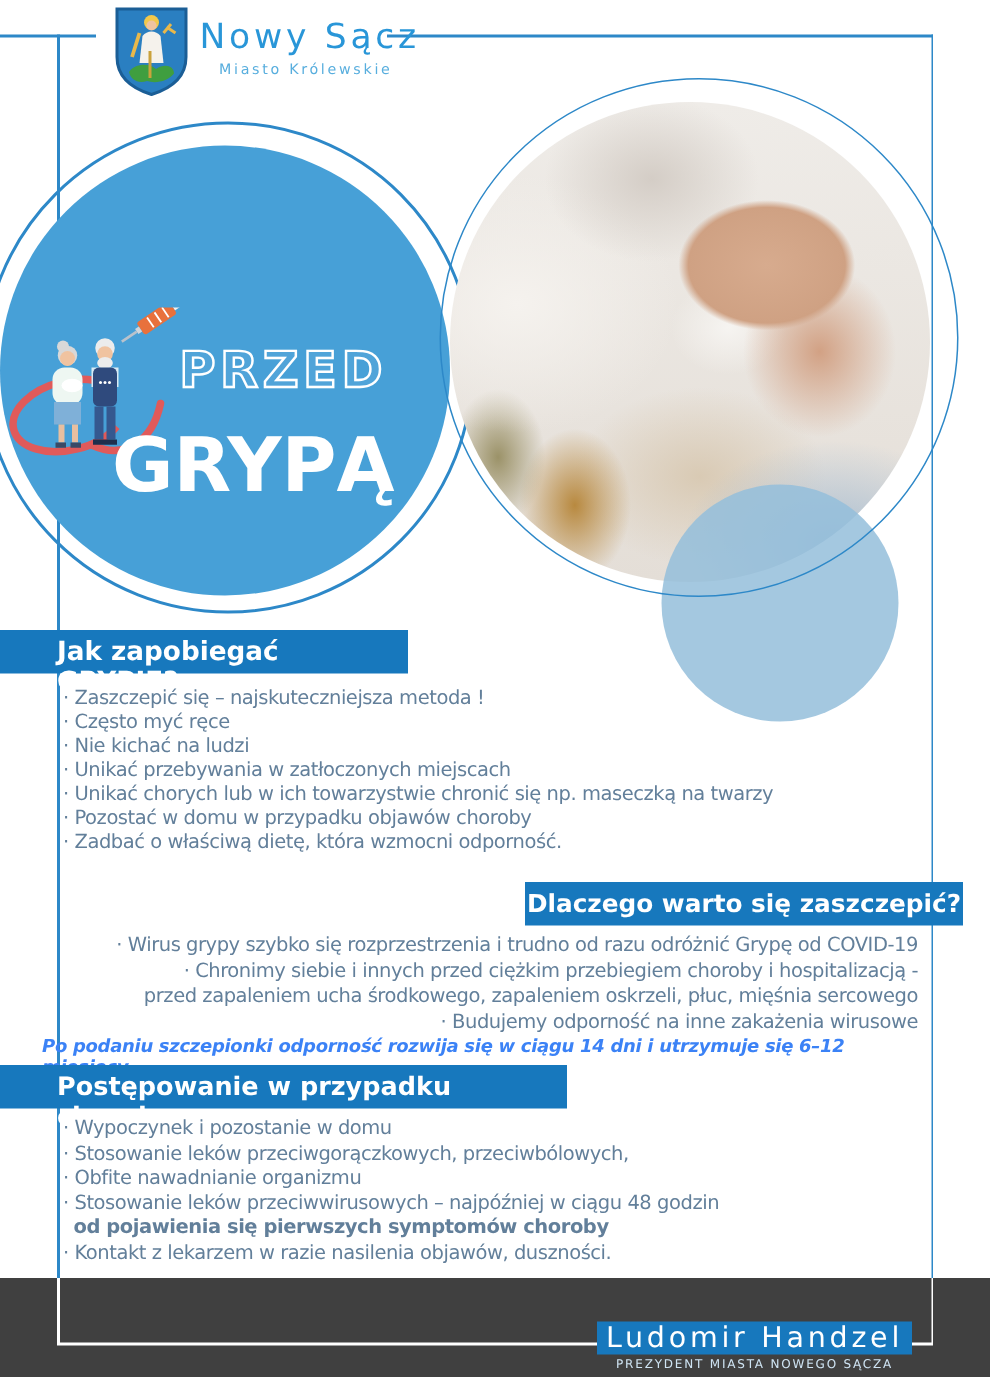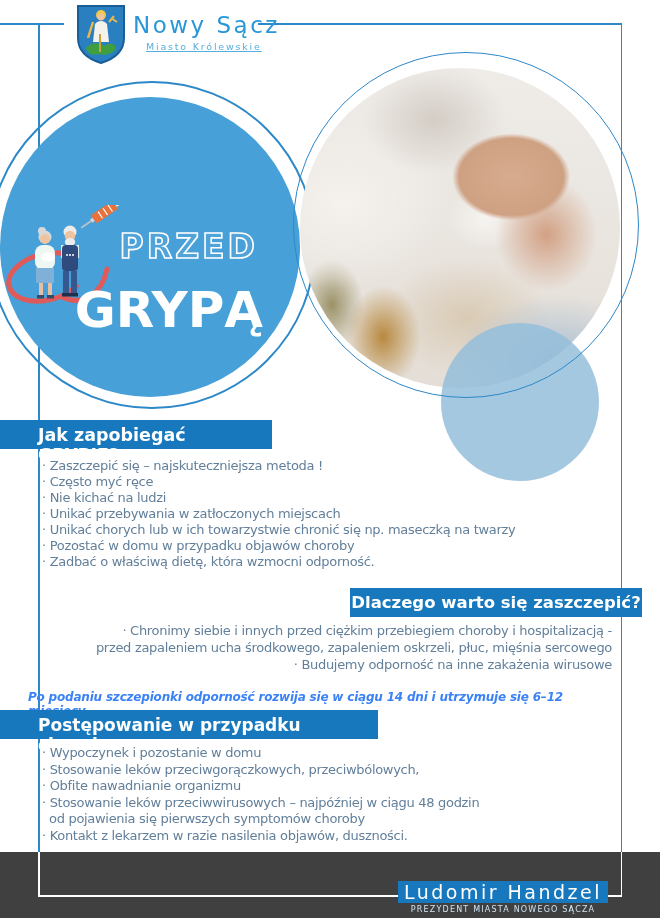--- a/index.html
+++ b/index.html
@@ -4,21 +4,21 @@
 <style>
   html,body{margin:0;padding:0;background:#fff;}
   .poster{position:relative;width:660px;height:918px;background:#ffffff;overflow:hidden;
           font-family:"DejaVu Sans","Liberation Sans",sans-serif;}
   
   .rule{position:absolute;background:#2d88c8;}
   .crest{position:absolute;left:76px;top:4px;width:50px;height:60px;}
   .city-name{position:absolute;left:133px;top:12px;width:180px;font-size:23px;letter-spacing:2.5px;
              color:#2996d8;font-weight:400;}
   .city-sub{position:absolute;left:146px;top:41px;width:160px;font-size:9.5px;letter-spacing:1.8px;
-            color:#58aede;text-decoration:underline;}
+            color:#58aede;}
   
   .outline-circle{position:absolute;border:2px solid #2d88c8;border-radius:50%;background:transparent;}
   .blue-circle{position:absolute;left:0px;top:97px;width:300px;height:300px;border-radius:50%;
                background:#47a0d7;z-index:3;}
   .photo-circle{position:absolute;left:300px;top:68px;width:320px;height:320px;border-radius:50%;
                 overflow:hidden;z-index:2;
                 background-color:#ece7e1;
                 background-image:
                  radial-gradient(95px 70px at 66% 34%,#d7ab8e 0%,#cfa183 55%,rgba(207,161,131,0) 62%),
                  radial-gradient(85px 95px at 77% 52%,#d2a184 0%,rgba(210,161,132,0) 60%),
@@ -45,21 +45,21 @@
   .banner-prevent{left:0;top:420px;width:272px;height:29px;padding:5px 0 0 38px;font-size:17.5px;}
   .banner-why{left:322px;top:588px;width:292px;height:29px;padding-top:5px;text-align:center;font-size:16.5px;margin-left:28px;}
   .banner-treat{left:0;top:710px;width:378px;height:29px;padding:5px 0 0 38px;font-size:17px;}
   
   .list{position:absolute;color:#627f9a;font-size:13px;letter-spacing:-0.3px;line-height:16px;z-index:6;}
   .list-prevent{left:42px;top:458px;width:575px;}
   .list-why{left:28px;top:622px;width:584px;text-align:right;line-height:17px;}
   .why-highlight{position:absolute;left:28px;top:690px;width:584px;text-align:left;z-index:6;
                  color:#3b82f6;font-size:12px;font-weight:bold;font-style:italic;letter-spacing:-0.2px;}
   .list-treat{left:42px;top:745px;width:575px;line-height:16.5px;}
-  .cont{padding-left:7px;}
+  .cont{padding-left:7px;font-weight:bold;}
   
   .footer{position:absolute;left:0;top:852px;width:660px;height:66px;background:#404040;z-index:7;}
   .fline{position:absolute;background:#ffffff;}
   .sig-name{position:absolute;left:398px;top:29px;width:210px;text-align:center;color:#ffffff;
             font-size:19px;letter-spacing:2.5px;background:#1778bd;z-index:2;}
   .sig-role{position:absolute;left:398px;top:53px;width:210px;text-align:center;color:#cfe4f3;
             font-size:8px;letter-spacing:1.2px;}
 </style>
 </head>
 <body>
@@ -141,20 +141,21 @@
     <div>· Często myć ręce</div>
     <div>· Nie kichać na ludzi</div>
     <div>· Unikać przebywania w zatłoczonych miejscach</div>
     <div>· Unikać chorych lub w ich towarzystwie chronić się np. maseczką na twarzy</div>
     <div>· Pozostać w domu w przypadku objawów choroby</div>
     <div>· Zadbać o właściwą dietę, która wzmocni odporność.</div>
   </div>
 
   <div class="banner banner-why">Dlaczego warto się zaszczepić?</div>
   <div class="list list-why">
+    <div>· Wirus grypy  szybko się rozprzestrzenia  i  trudno od razu  odróżnić Grypę od  COVID-19</div>
     <div>· Chronimy siebie i innych przed ciężkim przebiegiem choroby i hospitalizacją -</div>
     <div>przed zapaleniem ucha środkowego, zapaleniem oskrzeli, płuc, mięśnia sercowego</div>
     <div>· Budujemy odporność na inne zakażenia wirusowe</div>
   </div>
   <div class="why-highlight">Po podaniu szczepionki odporność rozwija się w ciągu 14 dni  i utrzymuje się 6–12 miesięcy.</div>
 
   <div class="banner banner-treat">Postępowanie w przypadku choroby</div>
   <div class="list list-treat">
     <div>· Wypoczynek i pozostanie w domu</div>
     <div>· Stosowanie leków przeciwgorączkowych, przeciwbólowych,</div>

